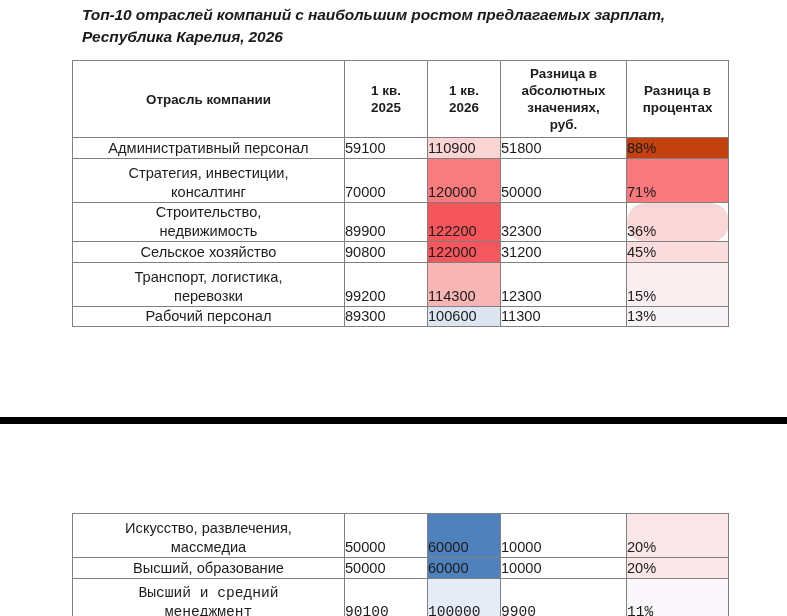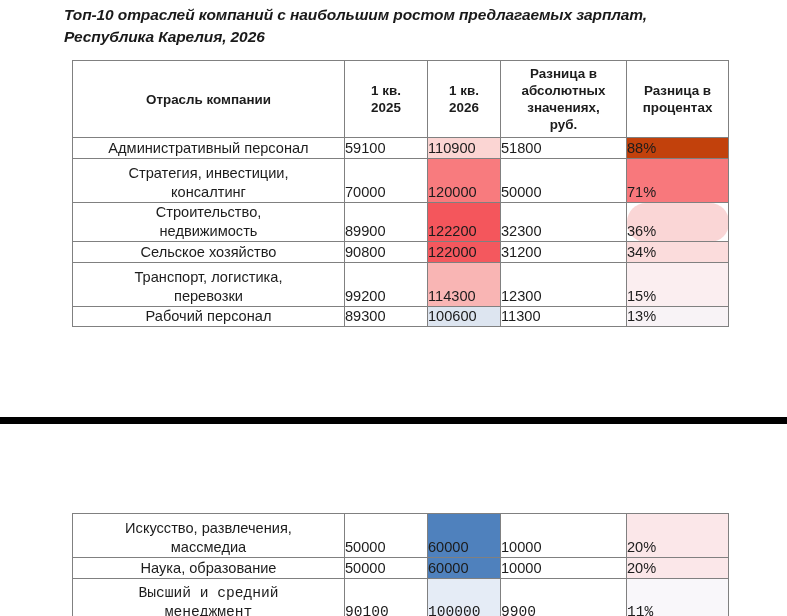--- a/index.html
+++ b/index.html
@@ -12,21 +12,21 @@
     height: 616px;
     position: relative;
     overflow: hidden;
     font-family: "Liberation Sans", "DejaVu Sans", sans-serif;
     color: #1a1a1a;
   }
 
   
   #title-block {
     position: absolute;
-    left: 64px;
+    left: 82px;
     top: 4px;
     width: 700px;
   }
   #title-block .tline {
     font-style: italic;
     font-weight: bold;
     font-size: 15.5px;
     line-height: 22px;
     letter-spacing: -0.1px;
     white-space: nowrap;
@@ -148,21 +148,21 @@
         <td class="cell-num">89900</td>
         <td class="cell-num" style="background: rgb(244, 86, 92);">122200</td>
         <td class="cell-num cell-mid">32300</td>
         <td class="cell-num cell-mid" style="background: rgb(250, 214, 214); border-radius: 19px;">36%</td>
       </tr>
       <tr style="height: 21px;">
         <td class="cell-name cell-mid"><span>Сельское хозяйство</span></td>
         <td class="cell-num">90800</td>
         <td class="cell-num" style="background: rgb(244, 88, 94);">122000</td>
         <td class="cell-num cell-mid">31200</td>
-        <td class="cell-num cell-mid" style="background: rgb(251, 220, 220);">34%</td>
+        <td class="cell-num cell-mid" style="background: rgb(251, 220, 220);">45%</td>
       </tr>
       <tr style="height: 44px;">
         <td class="cell-name"><span>Транспорт, логистика,</span><br><span>перевозки</span></td>
         <td class="cell-num">99200</td>
         <td class="cell-num" style="background: rgb(249, 181, 180);">114300</td>
         <td class="cell-num cell-mid">12300</td>
         <td class="cell-num cell-mid" style="background: rgb(251, 238, 240);">15%</td>
       </tr>
       <tr style="height: 18px;">
         <td class="cell-name cell-mid"><span>Рабочий персонал</span></td>
@@ -186,21 +186,21 @@
   </colgroup>
   <tbody id="tbody-bottom">
       <tr style="height: 44px;">
         <td class="cell-name"><span>Искусство, развлечения,</span><br><span>массмедиа</span></td>
         <td class="cell-num">50000</td>
         <td class="cell-num" style="background: rgb(79, 129, 189);">60000</td>
         <td class="cell-num cell-mid">10000</td>
         <td class="cell-num cell-mid" style="background: rgb(251, 231, 233);">20%</td>
       </tr>
       <tr style="height: 21px;">
-        <td class="cell-name cell-mid"><span>Наука, образование</span></td>
+        <td class="cell-name cell-mid"><span>Высший, образование</span></td>
         <td class="cell-num">50000</td>
         <td class="cell-num" style="background: rgb(79, 129, 189);">60000</td>
         <td class="cell-num cell-mid">10000</td>
         <td class="cell-num cell-mid" style="background: rgb(251, 231, 233);">20%</td>
       </tr>
       <tr style="height: 44px; font-family: Liberation Mono, monospace;">
         <td class="cell-name"><span>Высший и средний</span><br><span>менеджмент</span></td>
         <td class="cell-num">90100</td>
         <td class="cell-num" style="background: rgb(229, 236, 246);">100000</td>
         <td class="cell-num cell-mid">9900</td>

